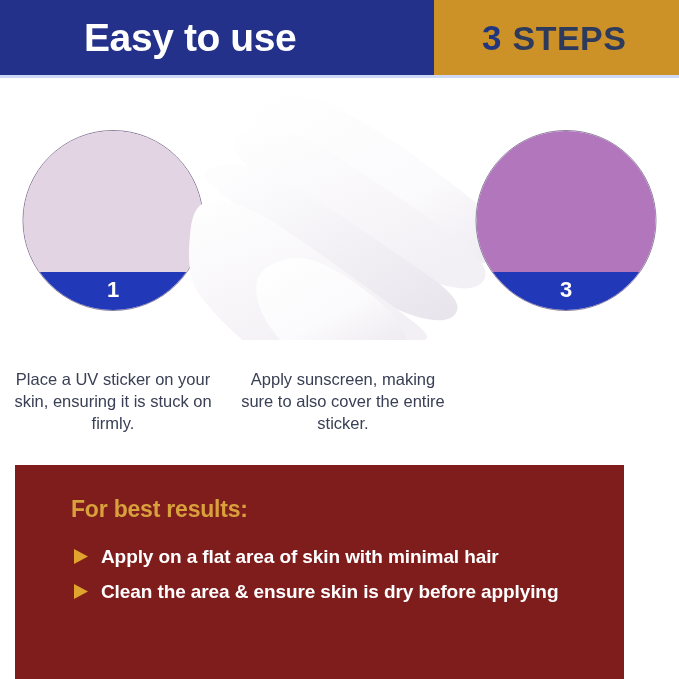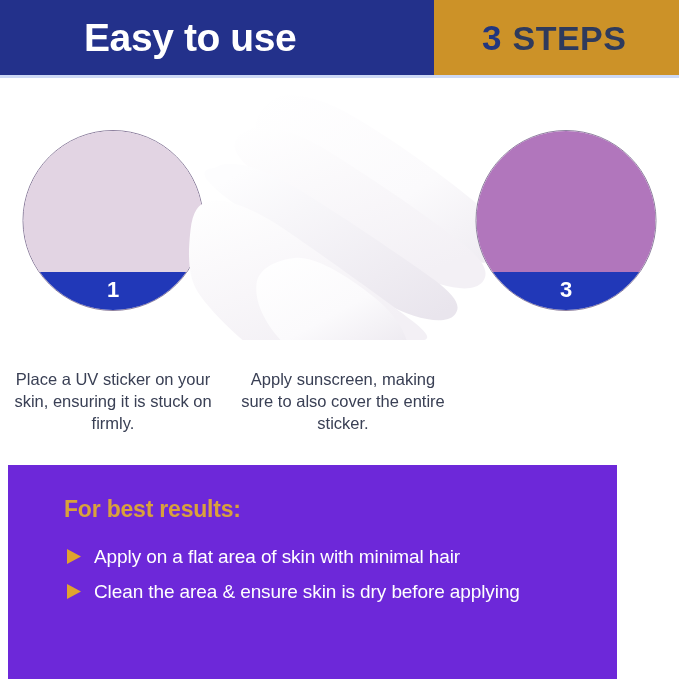--- a/index.html
+++ b/index.html
@@ -157,25 +157,25 @@
     text-align: center;
     color: #3a4055;
     font-size: 16.5px;
     line-height: 22px;
     margin-top: 32px;
   }
 
   
   .results {
     position: absolute;
-    left: 8px;
+    left: 15px;
     top: 465px;
     width: 609px;
     height: 214px;
-    background: #6d28d9;
+    background: #7f1d1d;
     box-sizing: border-box;
   }
   .results-heading {
     position: absolute;
     left: 56px;
     top: 33px;
     color: #d9a13b;
     font-size: 23px;
     font-weight: bold;
     letter-spacing: -0.2px;
@@ -184,20 +184,21 @@
   .bullets {
     position: absolute;
     left: 56px;
     top: 74px;
     width: 600px;
   }
   .bullet {
     display: flex;
     align-items: center;
     height: 35px;
+    font-weight: bold;
   }
   .bullet-marker {
     width: 19px;
     height: 19px;
     flex: 0 0 19px;
     margin-right: 11px;
   }
   .bullet-text {
     color: #ffffff;
     font-size: 19px;

